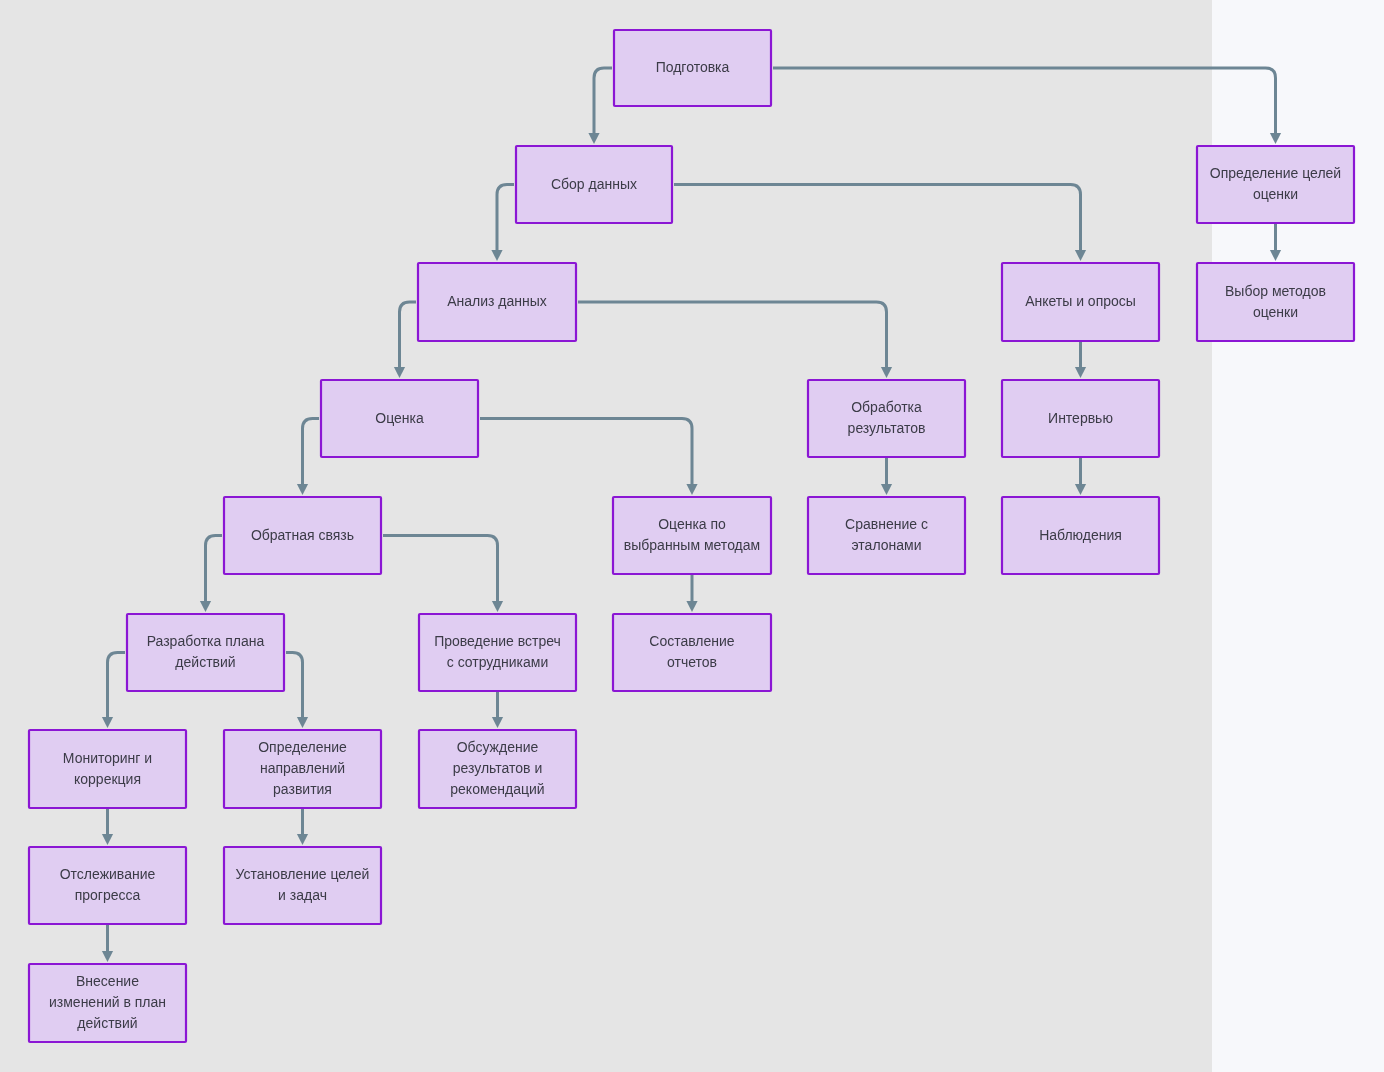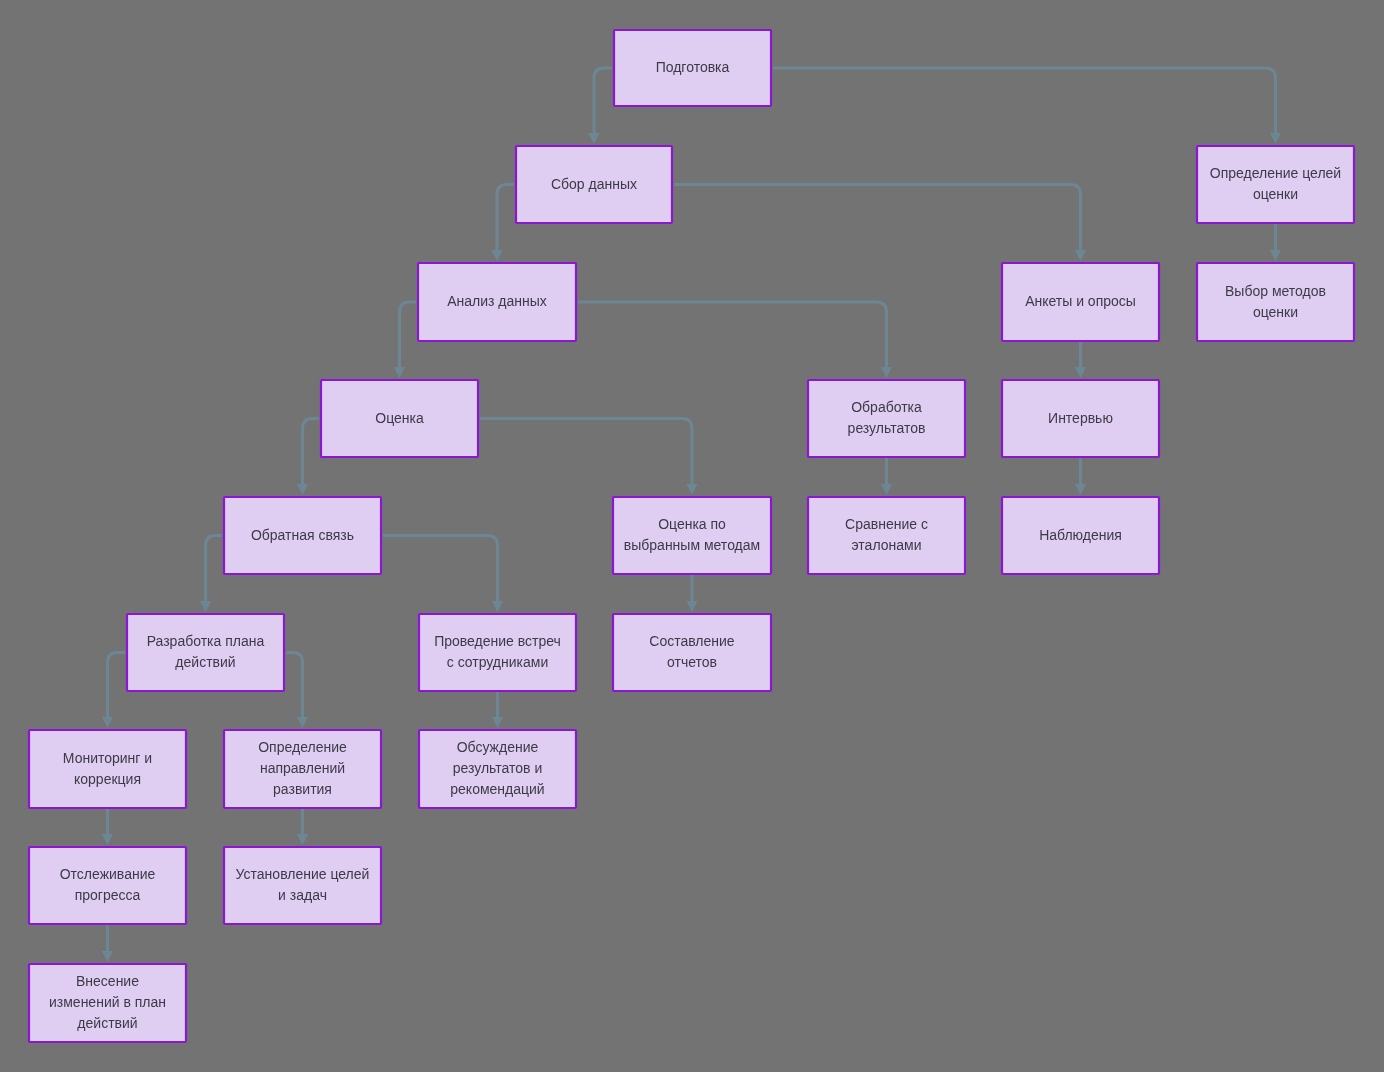--- a/index.html
+++ b/index.html
@@ -8,23 +8,23 @@
     background: #f7f8fb;
   }
   body {
     width: 1384px;
     height: 1072px;
     font-family: "Liberation Sans", "DejaVu Sans", sans-serif;
     overflow: hidden;
   }
   #flowchart-root {
     position: relative;
-    width: 1384px;
+    width: 1212px;
     height: 1072px;
-    background: #737373;
+    background: #e5e5e5;
   }
   svg.diagram {
     position: absolute;
     top: 0;
     left: 0;
     width: 1384px;
     height: 1072px;
     display: block;
   }
   .edge-path {

